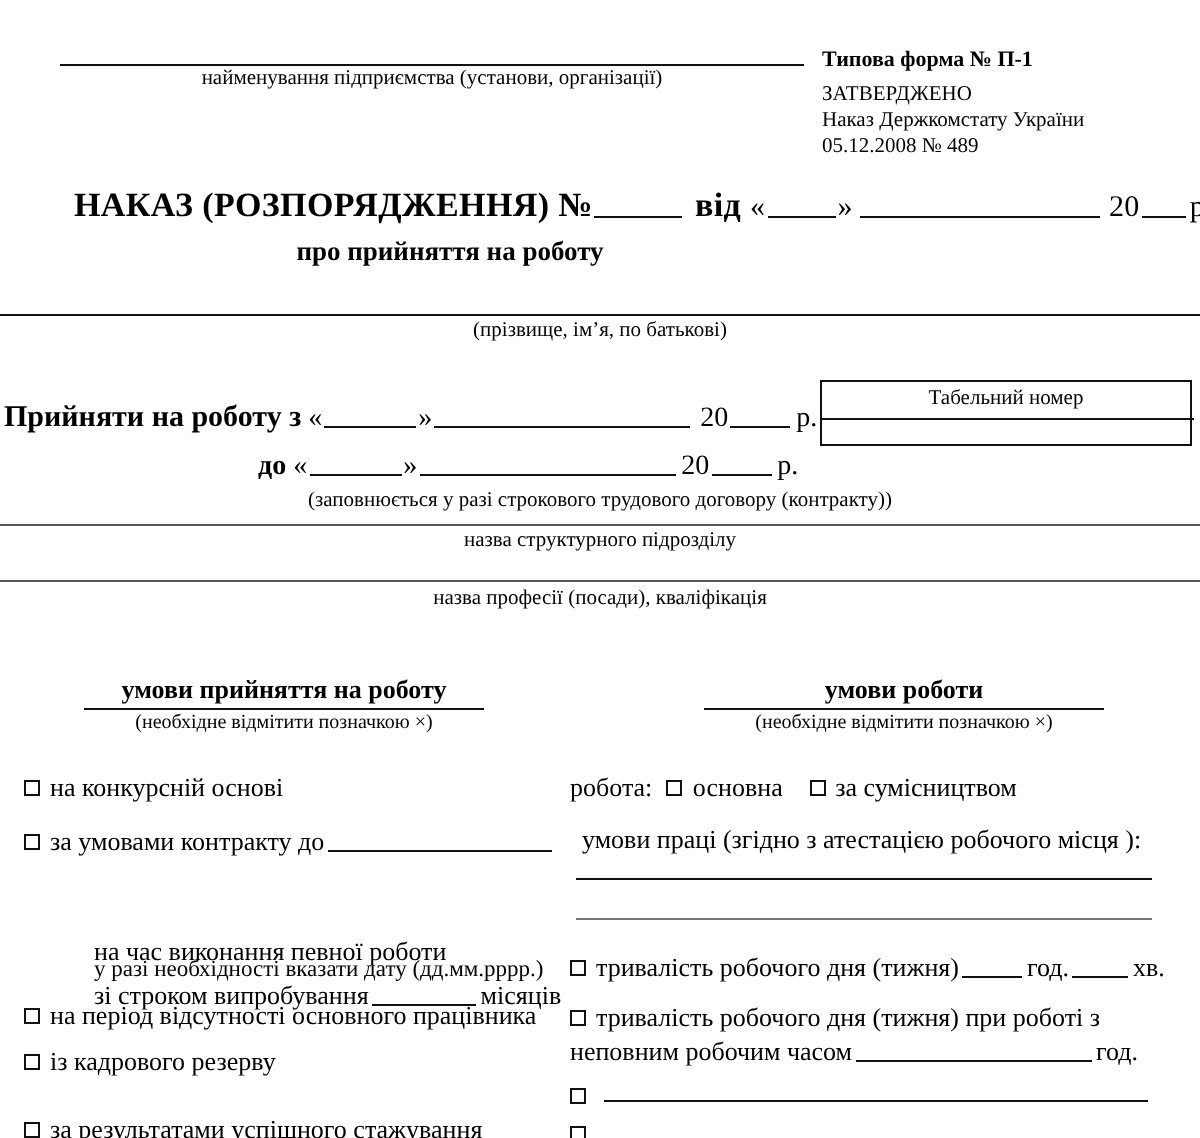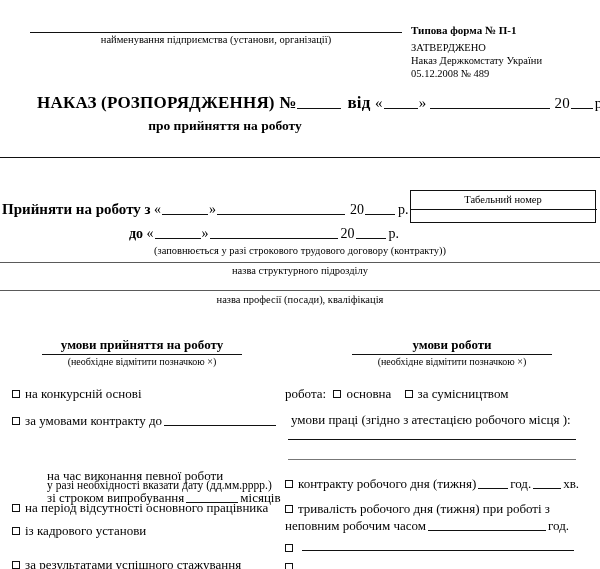--- a/index.html
+++ b/index.html
@@ -221,20 +221,21 @@
   </div>
 
   <div class="title-row" style="left:37px; top:93px;">
     <span class="lead">НАКАЗ (РОЗПОРЯДЖЕННЯ) №</span><span class="num-blank"></span><span style="margin-left:4px;">від</span>
     <span class="reg">«</span><span class="q-blank"></span><span class="reg">»</span><span class="long-blank"></span><span class="reg">20</span><span class="yr-blank"></span><span class="reg">р.</span>
   </div>
 
   <div class="subtitle" style="left:0px; top:118px; width:450px; text-align:center;">про прийняття на роботу</div>
 
   <div class="rule rule-dark" style="left:0px; top:157px; width:600px;"></div>
+  <div class="caption" style="left:0px; top:160px; width:600px;">(прізвище, імʼя, по батькові)</div>
 
   <div class="hire-row" style="left:2px; top:201px;">
     <span class="strong">Прийняти на роботу з</span>
     <span>«</span><span class="blank-s w46"></span><span>»</span><span class="blank-s w130"></span><span style="margin-left:4px;">20</span><span class="blank-s w30"></span><span style="margin-left:2px;">р.</span>
   </div>
 
   <div class="hire-row" style="left:129px; top:226px;">
     <span class="semi">до</span>
     <span>«</span><span class="blank-s w46"></span><span>»</span><span class="blank-s w130"></span><span style="margin-left:2px;">20</span><span class="blank-s w30"></span><span style="margin-left:2px;">р.</span>
   </div>
@@ -275,40 +276,40 @@
     <span>зі строком випробування</span><span class="inline-blank ib-52"></span><span>місяців</span>
   </div>
 
   <div class="sub-line-lg" style="left:47px; top:468px;">на час виконання певної роботи</div>
 
   <div class="cb-item" style="left:12px; top:500px;">
     <span class="cb"></span><span class="cb-text">на період відсутності основного працівника</span>
   </div>
 
   <div class="cb-item" style="left:12px; top:523px;">
-    <span class="cb"></span><span class="cb-text">із кадрового установи</span>
+    <span class="cb"></span><span class="cb-text">із кадрового резерву</span>
   </div>
 
   <div class="cb-item" style="left:12px; top:557px;">
     <span class="cb"></span><span class="cb-text">за результатами успішного стажування</span>
   </div>
 
   <div class="right-text" style="left:285px; top:386px;">
     <span>робота:</span>
     <span class="cb" style="margin-left:4px;"></span><span>основна</span>
     <span class="cb" style="margin-left:10px;"></span><span>за сумісництвом</span>
   </div>
 
   <div class="right-text" style="left:291px; top:412px;">умови праці (згідно з атестацією робочого місця ):</div>
 
   <div class="rule rule-dark" style="left:288px; top:439px; width:288px;"></div>
   <div class="rule rule-thin" style="left:288px; top:459px; width:288px;"></div>
 
   <div class="cb-item" style="left:285px; top:476px;">
-    <span class="cb"></span><span>контракту робочого дня (тижня)</span><span class="inline-blank ib-30"></span><span>год.</span><span class="inline-blank ib-28"></span><span>хв.</span>
+    <span class="cb"></span><span>тривалість робочого дня (тижня)</span><span class="inline-blank ib-30"></span><span>год.</span><span class="inline-blank ib-28"></span><span>хв.</span>
   </div>
 
   <div class="cb-item" style="left:285px; top:501px;">
     <span class="cb"></span><span>тривалість робочого дня (тижня) при роботі з</span>
   </div>
   <div class="right-text" style="left:285px; top:518px;">
     <span>неповним робочим часом</span><span class="inline-blank ib-115"></span><span>год.</span>
   </div>
 
   <div class="cb-item" style="left:285px; top:540px;">

